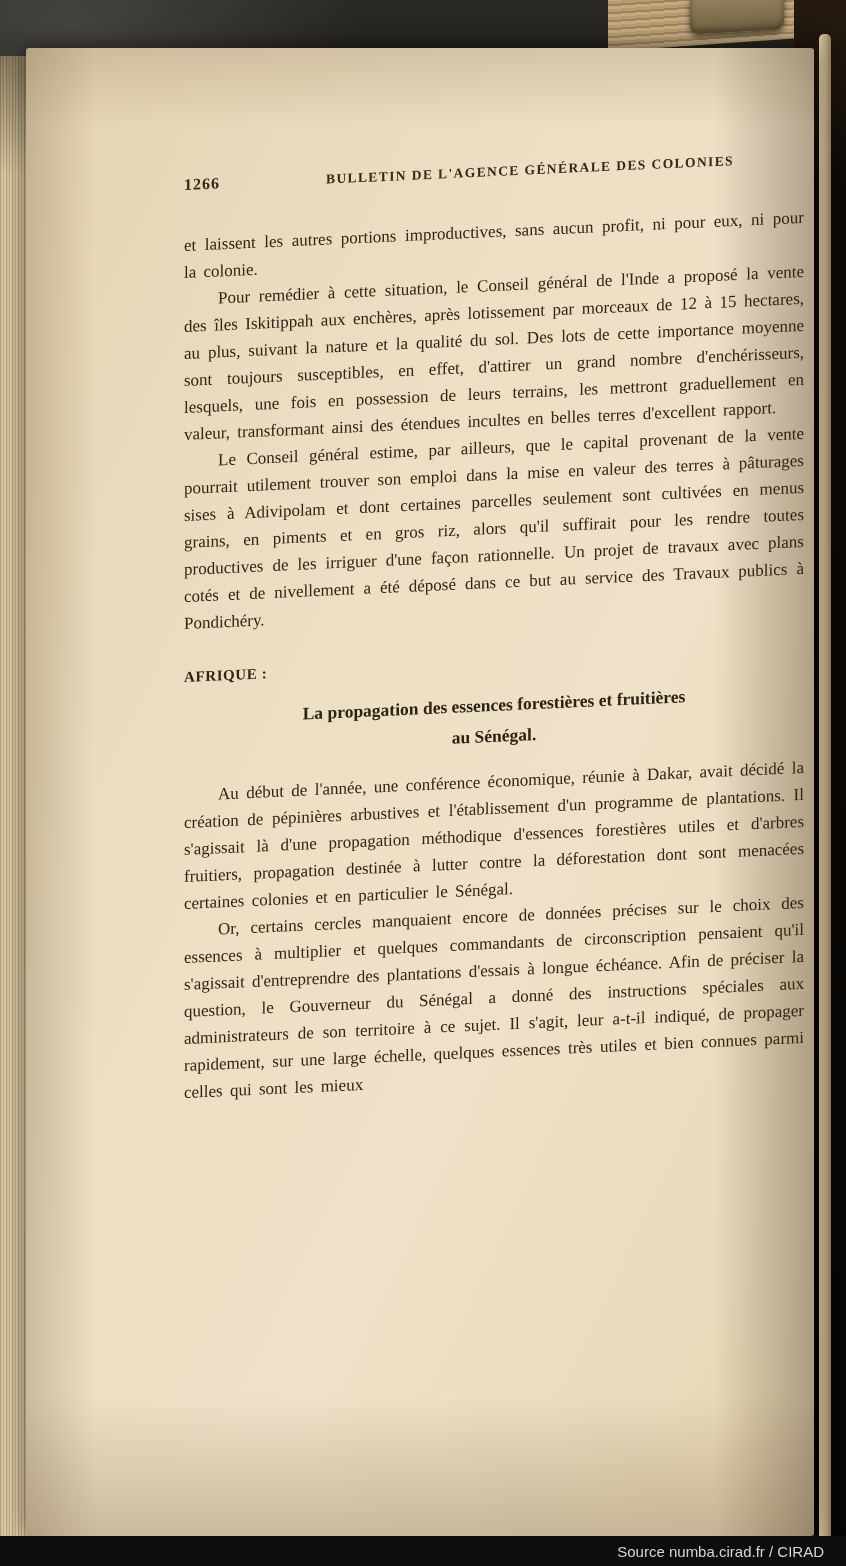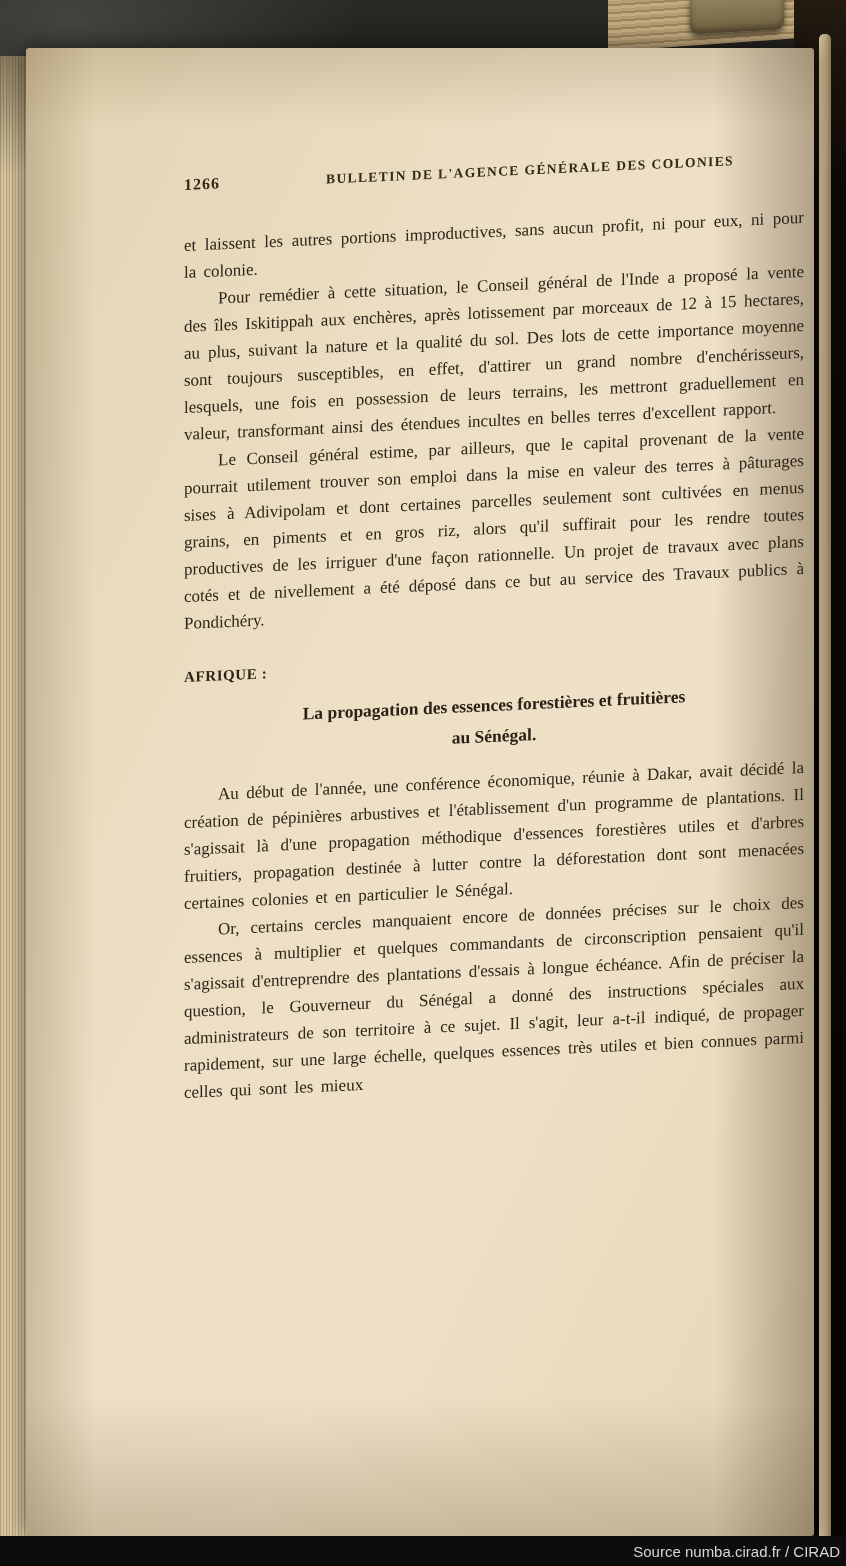--- a/index.html
+++ b/index.html
@@ -95,21 +95,21 @@
   .article-title {
     font-weight:bold; font-size:17.5px; line-height:31px; text-align:center;
     margin-top:18px; margin-bottom:16px; color:#2b2114;
   }
 
   
   .source-bar {
     position:absolute; left:0; bottom:0; width:846px; height:30px;
     background:#0d0d0d;
     display:flex; align-items:center; justify-content:flex-end;
-    padding-right:6px; z-index:10;
+    padding-right:22px; z-index:10;
   }
   .source-bar span {
     font-family:"Liberation Sans", sans-serif;
     font-size:15px; color:#d6d6d6;
   }
 </style>
 </head>
 <body>
 
 <div class="scene">

